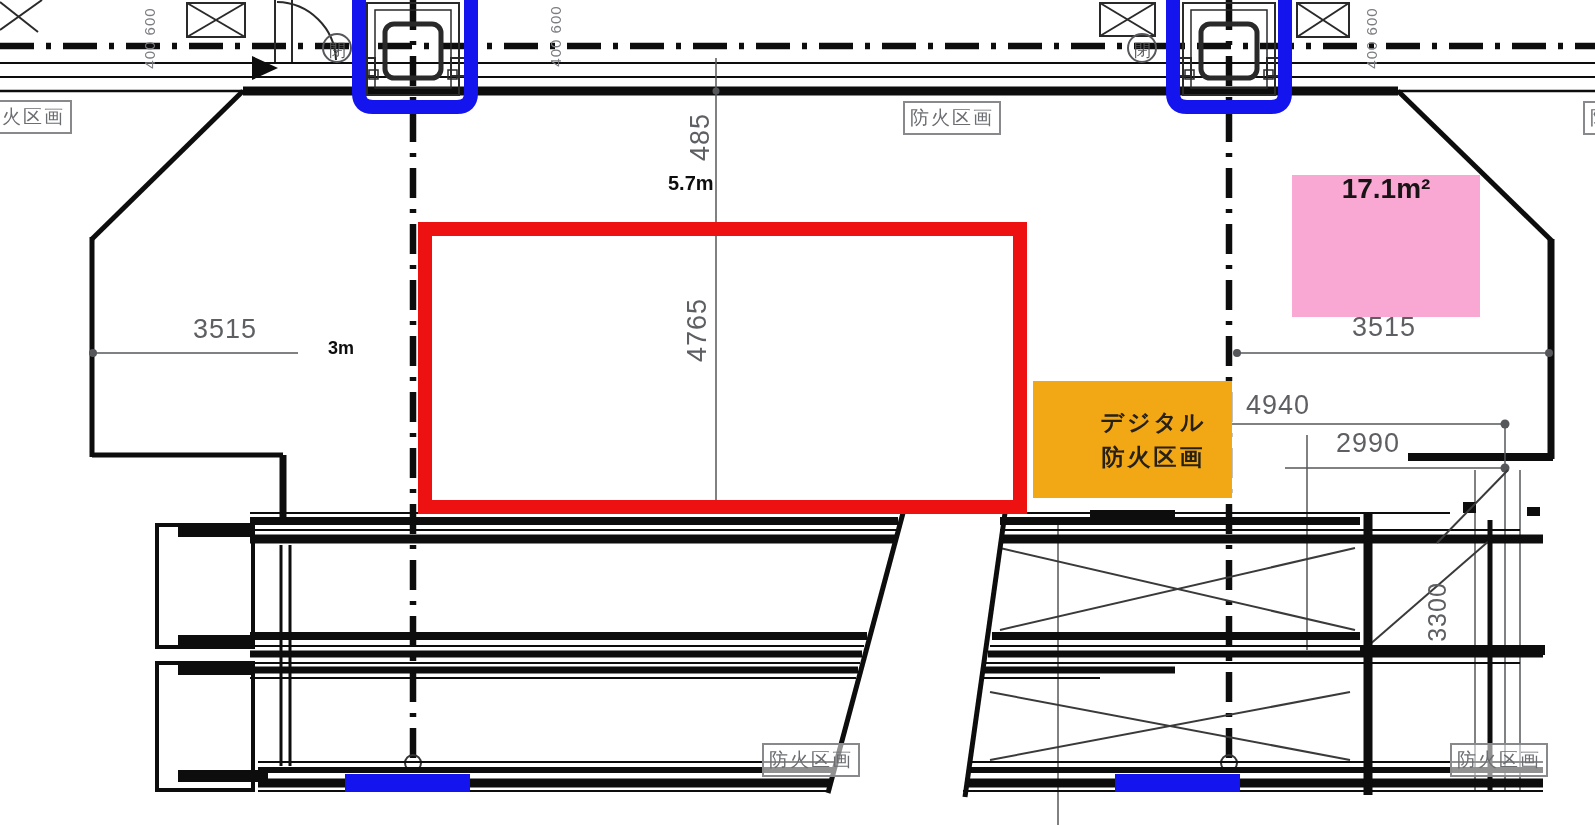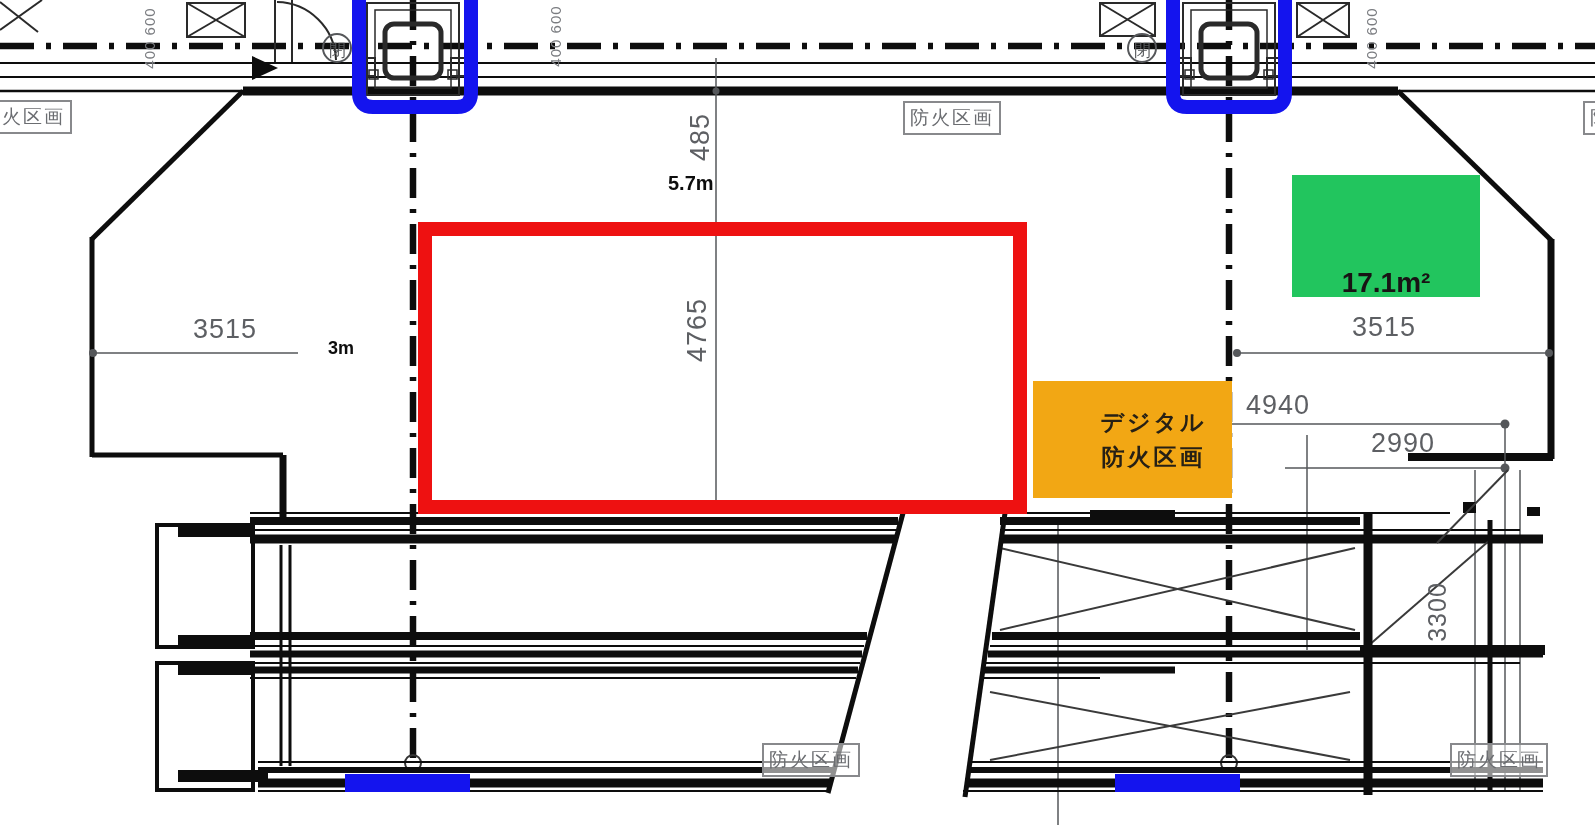--- a/index.html
+++ b/index.html
@@ -13,22 +13,22 @@
   .ov{position:absolute;white-space:nowrap;}
   .dim{color:#5d5f63;font-size:27px;font-weight:400;letter-spacing:1px;}
   .dim-sm{color:#7a7c80;font-size:15px;letter-spacing:1px;}
   .rot{transform:rotate(-90deg);transform-origin:center center;text-align:center;}
   .bold-label{color:#0d0d0d;font-weight:bold;font-size:20px;}
   .fire{
     color:#6b6d71;font-size:19px;letter-spacing:2px;
     border:2px solid #88898c;padding:2px 5px;background:rgba(255,255,255,0.55);
   }
   .area-box{
-    background:#22c55e;width:188px;height:122px;text-align:center;
-    display:flex;flex-direction:column;justify-content:flex-end;gap:14px;
+    background:#f9a8d4;width:188px;height:142px;text-align:center;
+    display:flex;flex-direction:column;justify-content:space-between;gap:14px;
   }
   .area-box div{font-size:28px;font-weight:bold;color:#181314;line-height:1;}
   .signage-box{
     background:#f2a714;width:199px;height:117px;text-align:center;
     display:flex;flex-direction:column;justify-content:center;gap:12px;
   }
   .signage-box div{font-size:23px;font-weight:bold;color:#262015;letter-spacing:3px;line-height:1;margin-left:42px;}
   .close-mark{color:#55575a;font-size:17px;}
 </style>
 </head>
@@ -224,21 +224,21 @@
 <div class="ov dim rot" style="left:672px;top:109px;width:56px;height:56px;line-height:56px;">485</div>
 <div class="ov dim rot" style="left:655px;top:288px;width:84px;height:84px;line-height:84px;">4765</div>
 <div class="ov dim rot" style="left:1395px;top:570px;width:84px;height:84px;line-height:84px;font-size:25px;">3300</div>
 <div class="ov dim-sm rot" style="left:115px;top:3px;width:70px;height:70px;line-height:70px;">400 600</div>
 <div class="ov dim-sm rot" style="left:521px;top:1px;width:70px;height:70px;line-height:70px;">400 600</div>
 <div class="ov dim-sm rot" style="left:1337px;top:3px;width:70px;height:70px;line-height:70px;">400 600</div>
 
 <div class="ov dim" style="left:193px;top:314px;">3515</div>
 <div class="ov dim" style="left:1352px;top:312px;">3515</div>
 <div class="ov dim" style="left:1246px;top:390px;">4940</div>
-<div class="ov dim" style="left:1336px;top:428px;margin-left:35px;">2990</div>
+<div class="ov dim" style="left:1336px;top:428px;">2990</div>
 
 <div class="ov bold-label" style="left:668px;top:172px;">5.7m</div>
 <div class="ov bold-label" style="left:328px;top:338px;font-size:18px;">3m</div>
 
 <div class="ov area-box" style="left:1292px;top:175px;">
   <div>17.1m²</div>
 </div>
 
 <div class="ov signage-box" style="left:1033px;top:381px;">
   <div>デジタル</div>

